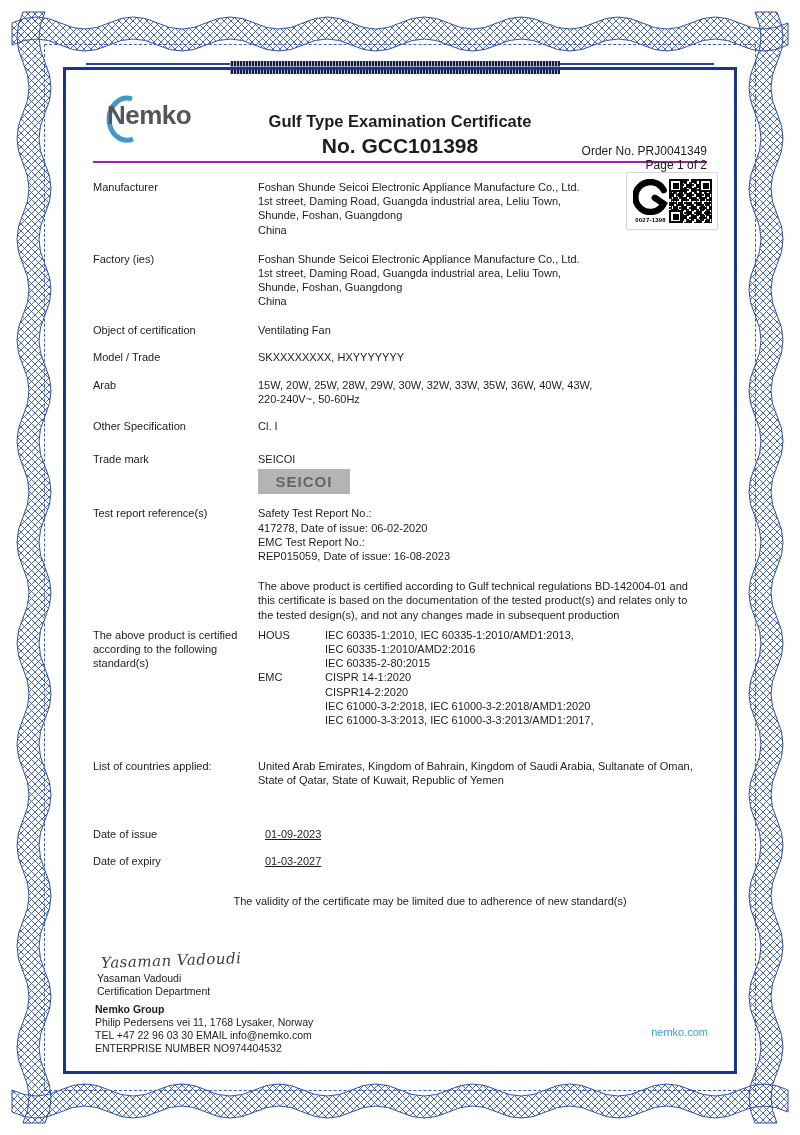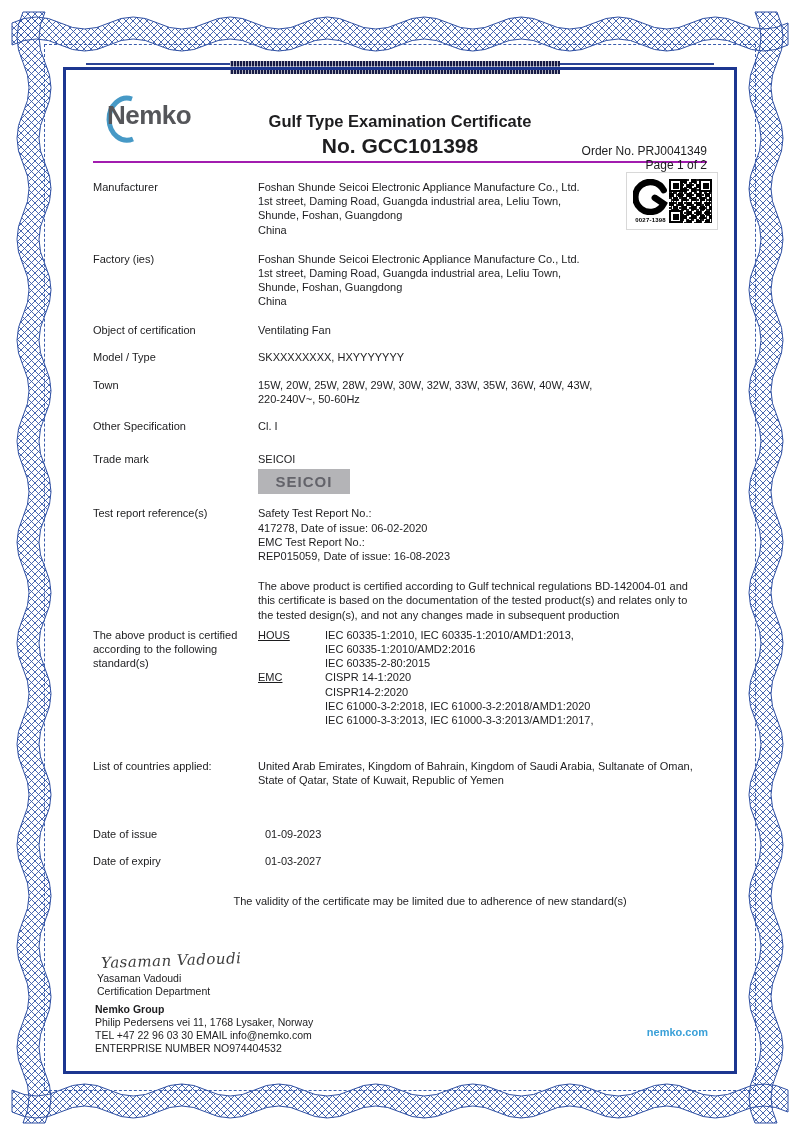--- a/index.html
+++ b/index.html
@@ -32,35 +32,35 @@
                       repeating-conic-gradient(#1a1a1a 0 25%,#fff 0 50%);
      background-size:9px 9px,5px 5px;}
   .qr .f{position:absolute;width:13px;height:13px;background:#fff;border:2.5px solid #000;box-sizing:border-box;}
   .qr .f::after{content:"";position:absolute;inset:1.5px;background:#000;}
   .f.tl{left:0;top:0}.f.tr{right:0;top:0}.f.bl{left:0;bottom:0}
 
   .row{display:flex;line-height:14.2px;}
   .lbl{flex:0 0 165px;}
   .val{flex:1;}
   .val div{white-space:nowrap;}
-  .indent{padding-left:7px;}
+  .indent{padding-left:7px;text-decoration:underline;}
   .tm-logo{width:92px;height:25px;background:#b4b4b7;color:#63636a;font-weight:bold;font-size:15px;
      display:flex;align-items:center;justify-content:center;letter-spacing:1px;margin-top:3px;}
   .note{margin-top:16px;}
   .grp{display:flex;}
-  .gname{flex:0 0 67px;text-decoration:underline;}
+  .gname{flex:0 0 67px;}
   .validity{margin-top:26px;text-align:center;padding-left:60px;line-height:14.2px;}
 
   .sigblock{margin-top:46px;}
   .sig-script{font-family:"DejaVu Serif",serif;font-style:italic;font-size:15px;color:#3c3c3c;
      transform:rotate(-2deg);transform-origin:left center;width:max-content;letter-spacing:.5px;margin-left:8px;}
   .sig-name,.sig-dept{font-size:10.5px;line-height:13px;margin-left:4px;}
   .footer{margin-top:5px;margin-left:2px;font-size:10.5px;line-height:13px;}
   .footer .company{font-weight:bold;}
-  .website{position:absolute;right:92px;top:1026px;color:#3aa0d8;font-size:11px;font-weight:bold;}
+  .website{position:absolute;right:92px;top:1026px;color:#3aa0d8;font-size:11px;font-weight:normal;}
 </style>
 </head>
 <body>
 
 <div class="page">
 
   <svg class="border-svg" width="800" height="1135">
     <defs>
       <pattern id="xh" width="7" height="7" patternUnits="userSpaceOnUse">
         <path d="M0,0 l7,7 M7,0 l-7,7" stroke="#3558a8" stroke-width="0.9" fill="none"></path>
@@ -117,28 +117,28 @@
     </div>
 
     <div class="row" style="margin-top:14px">
       <div class="lbl">Object of certification</div>
       <div class="val">
         <div>Ventilating Fan</div>
       </div>
     </div>
 
     <div class="row" style="margin-top:13.5px">
-      <div class="lbl">Model / Type</div>
+      <div class="lbl">Model / Trade</div>
       <div class="val">
         <div>SKXXXXXXXX, HXYYYYYYY</div>
       </div>
     </div>
 
     <div class="row" style="margin-top:13px">
-      <div class="lbl">Town</div>
+      <div class="lbl">Arab</div>
       <div class="val">
         <div>15W, 20W, 25W, 28W, 29W, 30W, 32W, 33W, 35W, 36W, 40W, 43W,</div>
         <div>220-240V~, 50-60Hz</div>
       </div>
     </div>
 
     <div class="row" style="margin-top:13px">
       <div class="lbl">Other Specification</div>
       <div class="val">
         <div>Cl. I</div>

